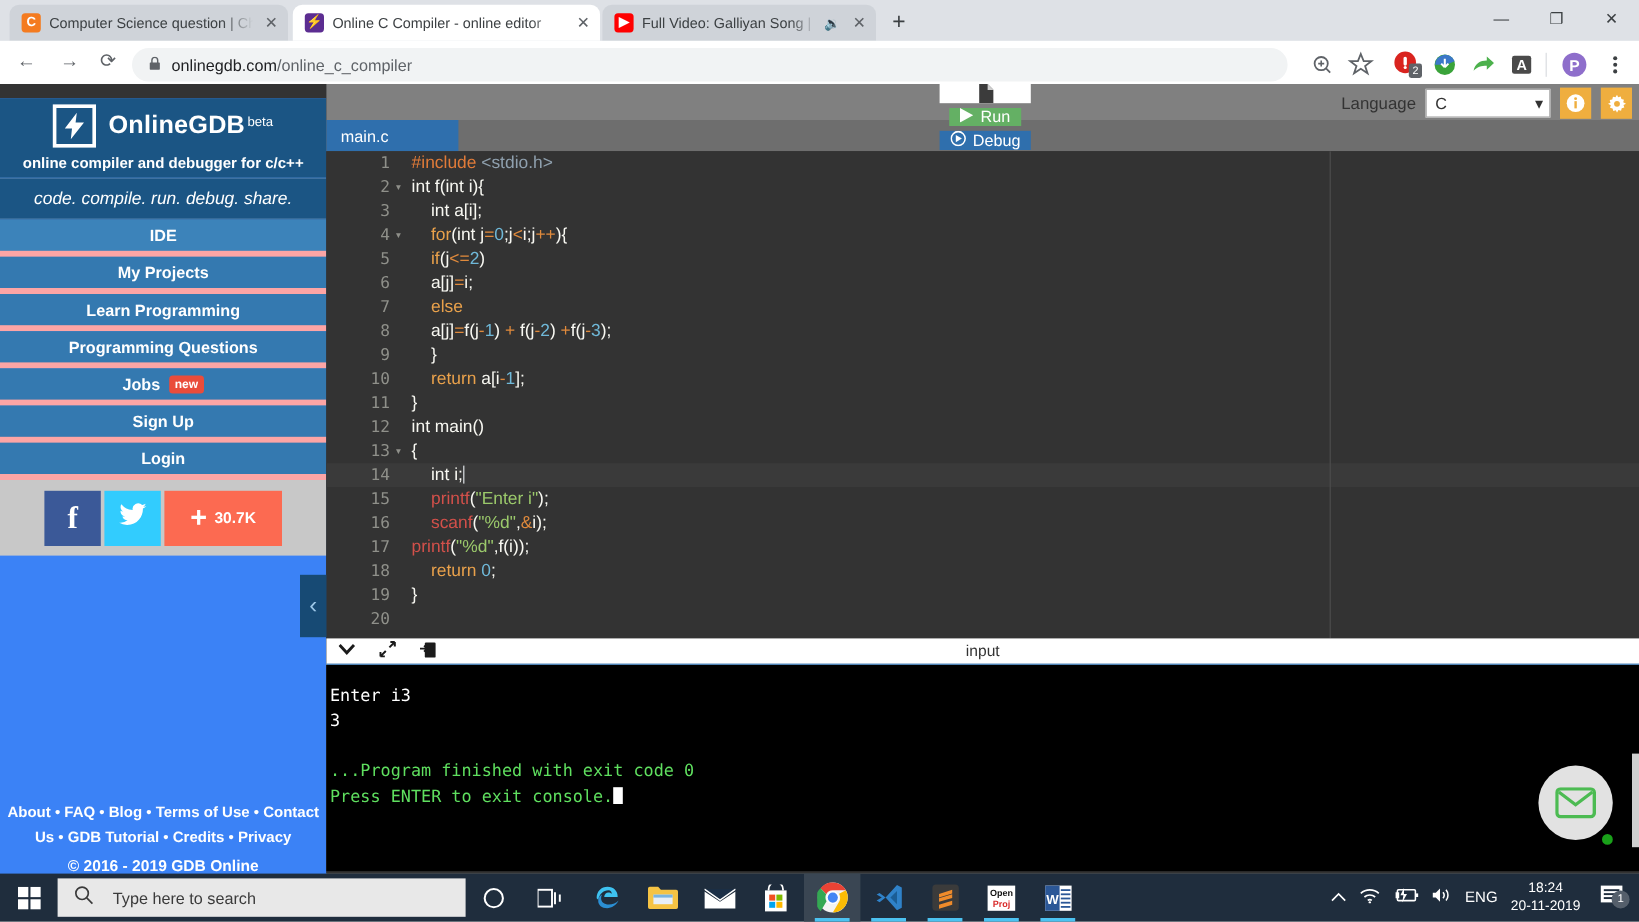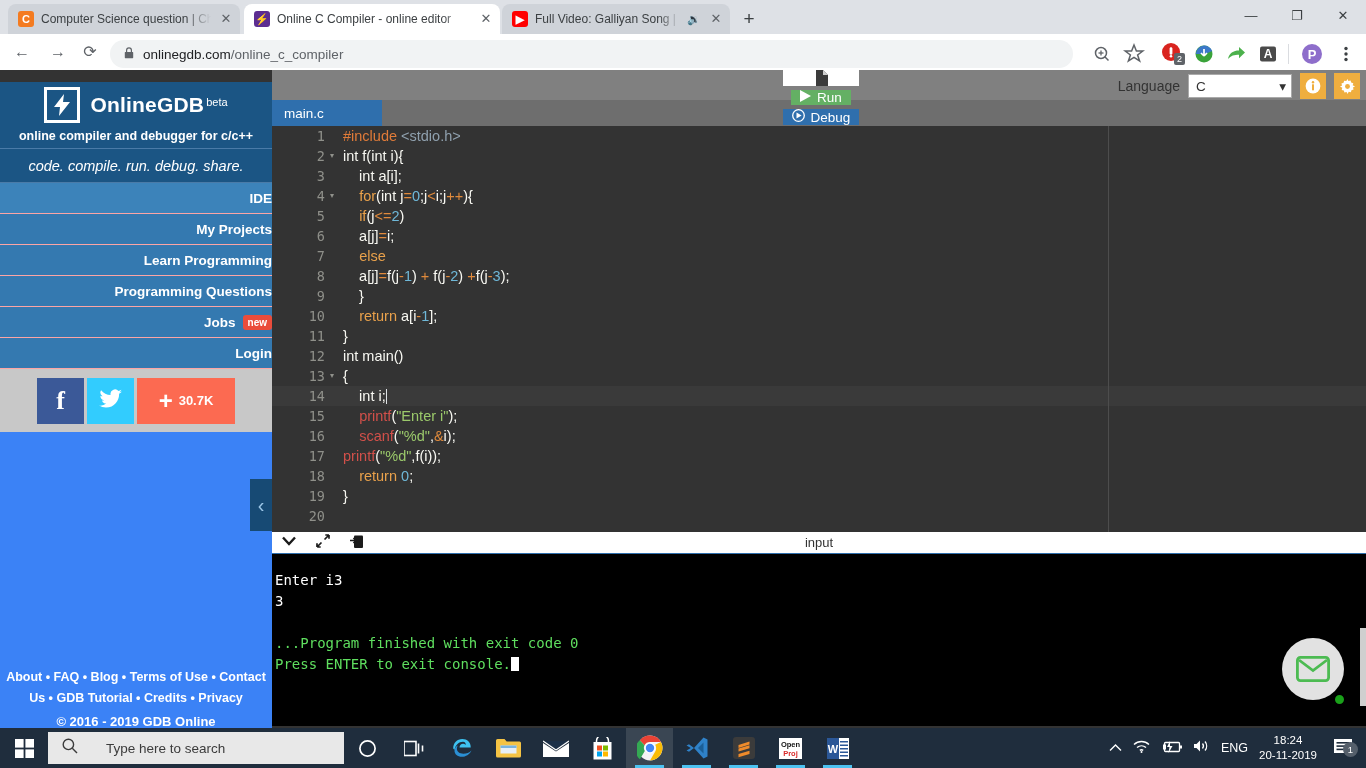--- a/index.html
+++ b/index.html
@@ -63,22 +63,22 @@
   #brandrow { display:flex; align-items:center; gap:10px; }
   #logo { width:36px; height:36px; border:3px solid #fff; display:flex;
           align-items:center; justify-content:center; }
   #logo svg { width:16px; height:22px; }
   #brandname { font-size:21px; font-weight:bold; color:#fff; letter-spacing:.2px; }
   #beta { font-size:11px; color:#fff; vertical-align:super; margin-left:2px; }
   #tagline { font-size:12.5px; font-weight:bold; color:#fff; margin-top:6px; }
   #slogan { height:35px; display:flex; align-items:center; justify-content:center;
             font-size:14.5px; font-style:italic; color:#fff; background:#1b5584;
             border-top:1px solid #4a7ba8; border-bottom:1px solid #4a7ba8; }
-  .navitem { height:31px; background:#3479b0; border-bottom:1px solid #fca5a5;
-             display:flex; align-items:center; justify-content:flex-end; gap:7px;
+  .navitem { height:31px; background:#3479b0; border-bottom:5px solid #fca5a5;
+             display:flex; align-items:center; justify-content:center; gap:7px;
              font-size:13.5px; font-weight:bold; color:#fff; }
   .navitem:first-of-type { background:#3c83ba; }
   .badge-new { background:#ea4c3b; color:#fff; font-size:10px; font-weight:bold;
                padding:2px 5px; border-radius:3px; }
   #social { height:63px; background:#c8c8c8; display:flex; align-items:center;
             justify-content:center; gap:3px; }
   .sbtn { height:46px; display:flex; align-items:center; justify-content:center;
           color:#fff; gap:6px; }
   #fb { width:47px; background:#3b5998; font-size:26px; font-weight:bold;
         font-family:"Liberation Serif", serif; }
@@ -158,22 +158,22 @@
           border-radius:50%; background:#e2e2e2; display:flex;
           align-items:center; justify-content:center; }
   #chatbadge { position:absolute; right:20px; bottom:22px; width:13px; height:13px;
                border-radius:50%; background:#1aa11a; border:2px solid #000; }
   #scrollthumb { position:absolute; right:0; bottom:22px; width:6px; height:78px; background:#cfcfcf; }
 
   
   #taskbar { position:absolute; left:0; top:728px; width:1366px; height:40px;
              background:#1f2d3d; display:flex; align-items:center; }
   #startbtn { width:48px; height:40px; display:flex; align-items:center; justify-content:center; }
-  #searchbox { width:296px; height:32px; background:#e8e8e8; display:flex;
-               align-items:center; gap:28px; padding-left:14px; }
+  #searchbox { width:340px; height:32px; background:#e8e8e8; display:flex;
+               align-items:center; gap:16px; padding-left:14px; }
   #searchph { font-size:13.5px; color:#3b3b3b; }
   .tbico { width:47px; height:40px; display:flex; align-items:center;
            justify-content:center; position:relative; }
   .tbico.active { background:#3a4653; }
   .runbar { position:absolute; bottom:0; left:9px; width:29px; height:3px; background:#4cc2f1; }
   #tray { position:absolute; right:0; top:0; height:40px; display:flex;
           align-items:center; gap:11px; padding-right:8px; color:#fff; }
   #clock { text-align:center; font-size:11.5px; color:#fff; line-height:15px; }
   #notif { position:relative; width:30px; text-align:center; }
   #notifcount { position:absolute; right:0; bottom:2px; width:15px; height:15px;
@@ -306,20 +306,23 @@
           </div>
         <div class="navitem">
             <span>Learn Programming</span>
           </div>
         <div class="navitem">
             <span>Programming Questions</span>
           </div>
         <div class="navitem">
             <span>Jobs</span>
             <span class="badge-new">new</span>
+          </div>
+        <div class="navitem">
+            <span>Sign Up</span>
           </div>
         <div class="navitem">
             <span>Login</span>
           </div>
       </div>
 
       <div id="social">
         <div class="sbtn" id="fb">
             <span>f</span>
           </div>

